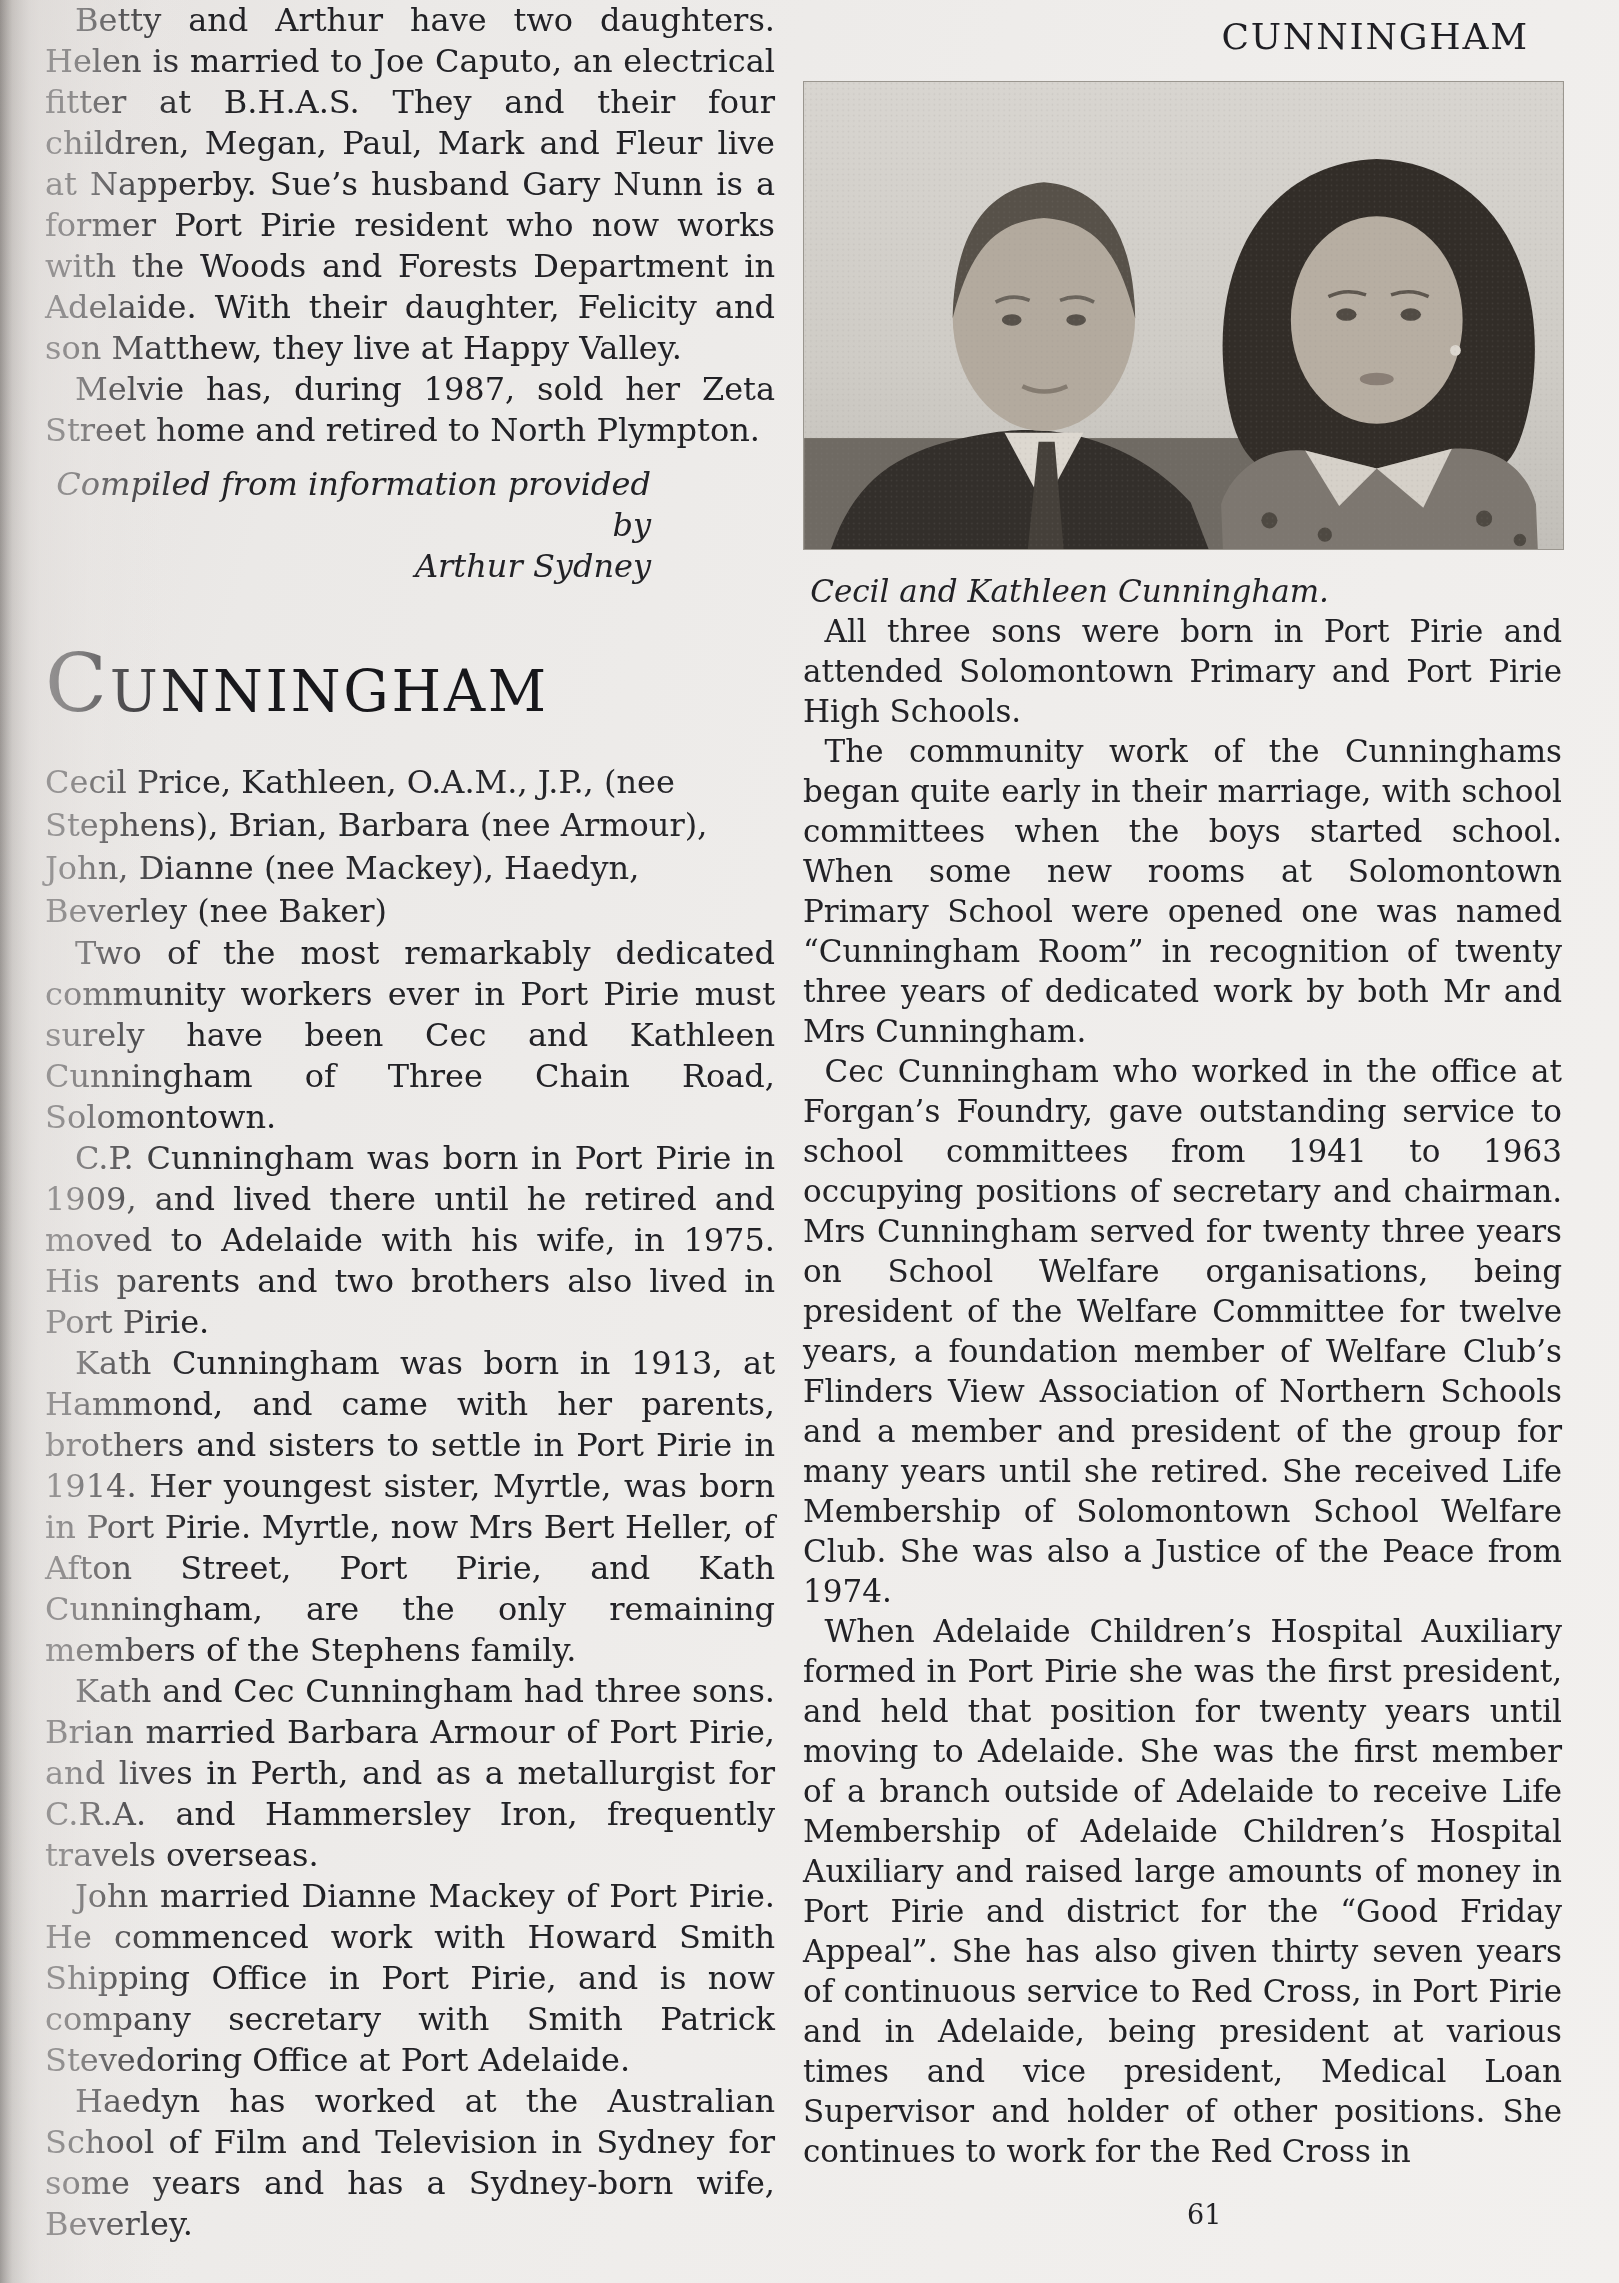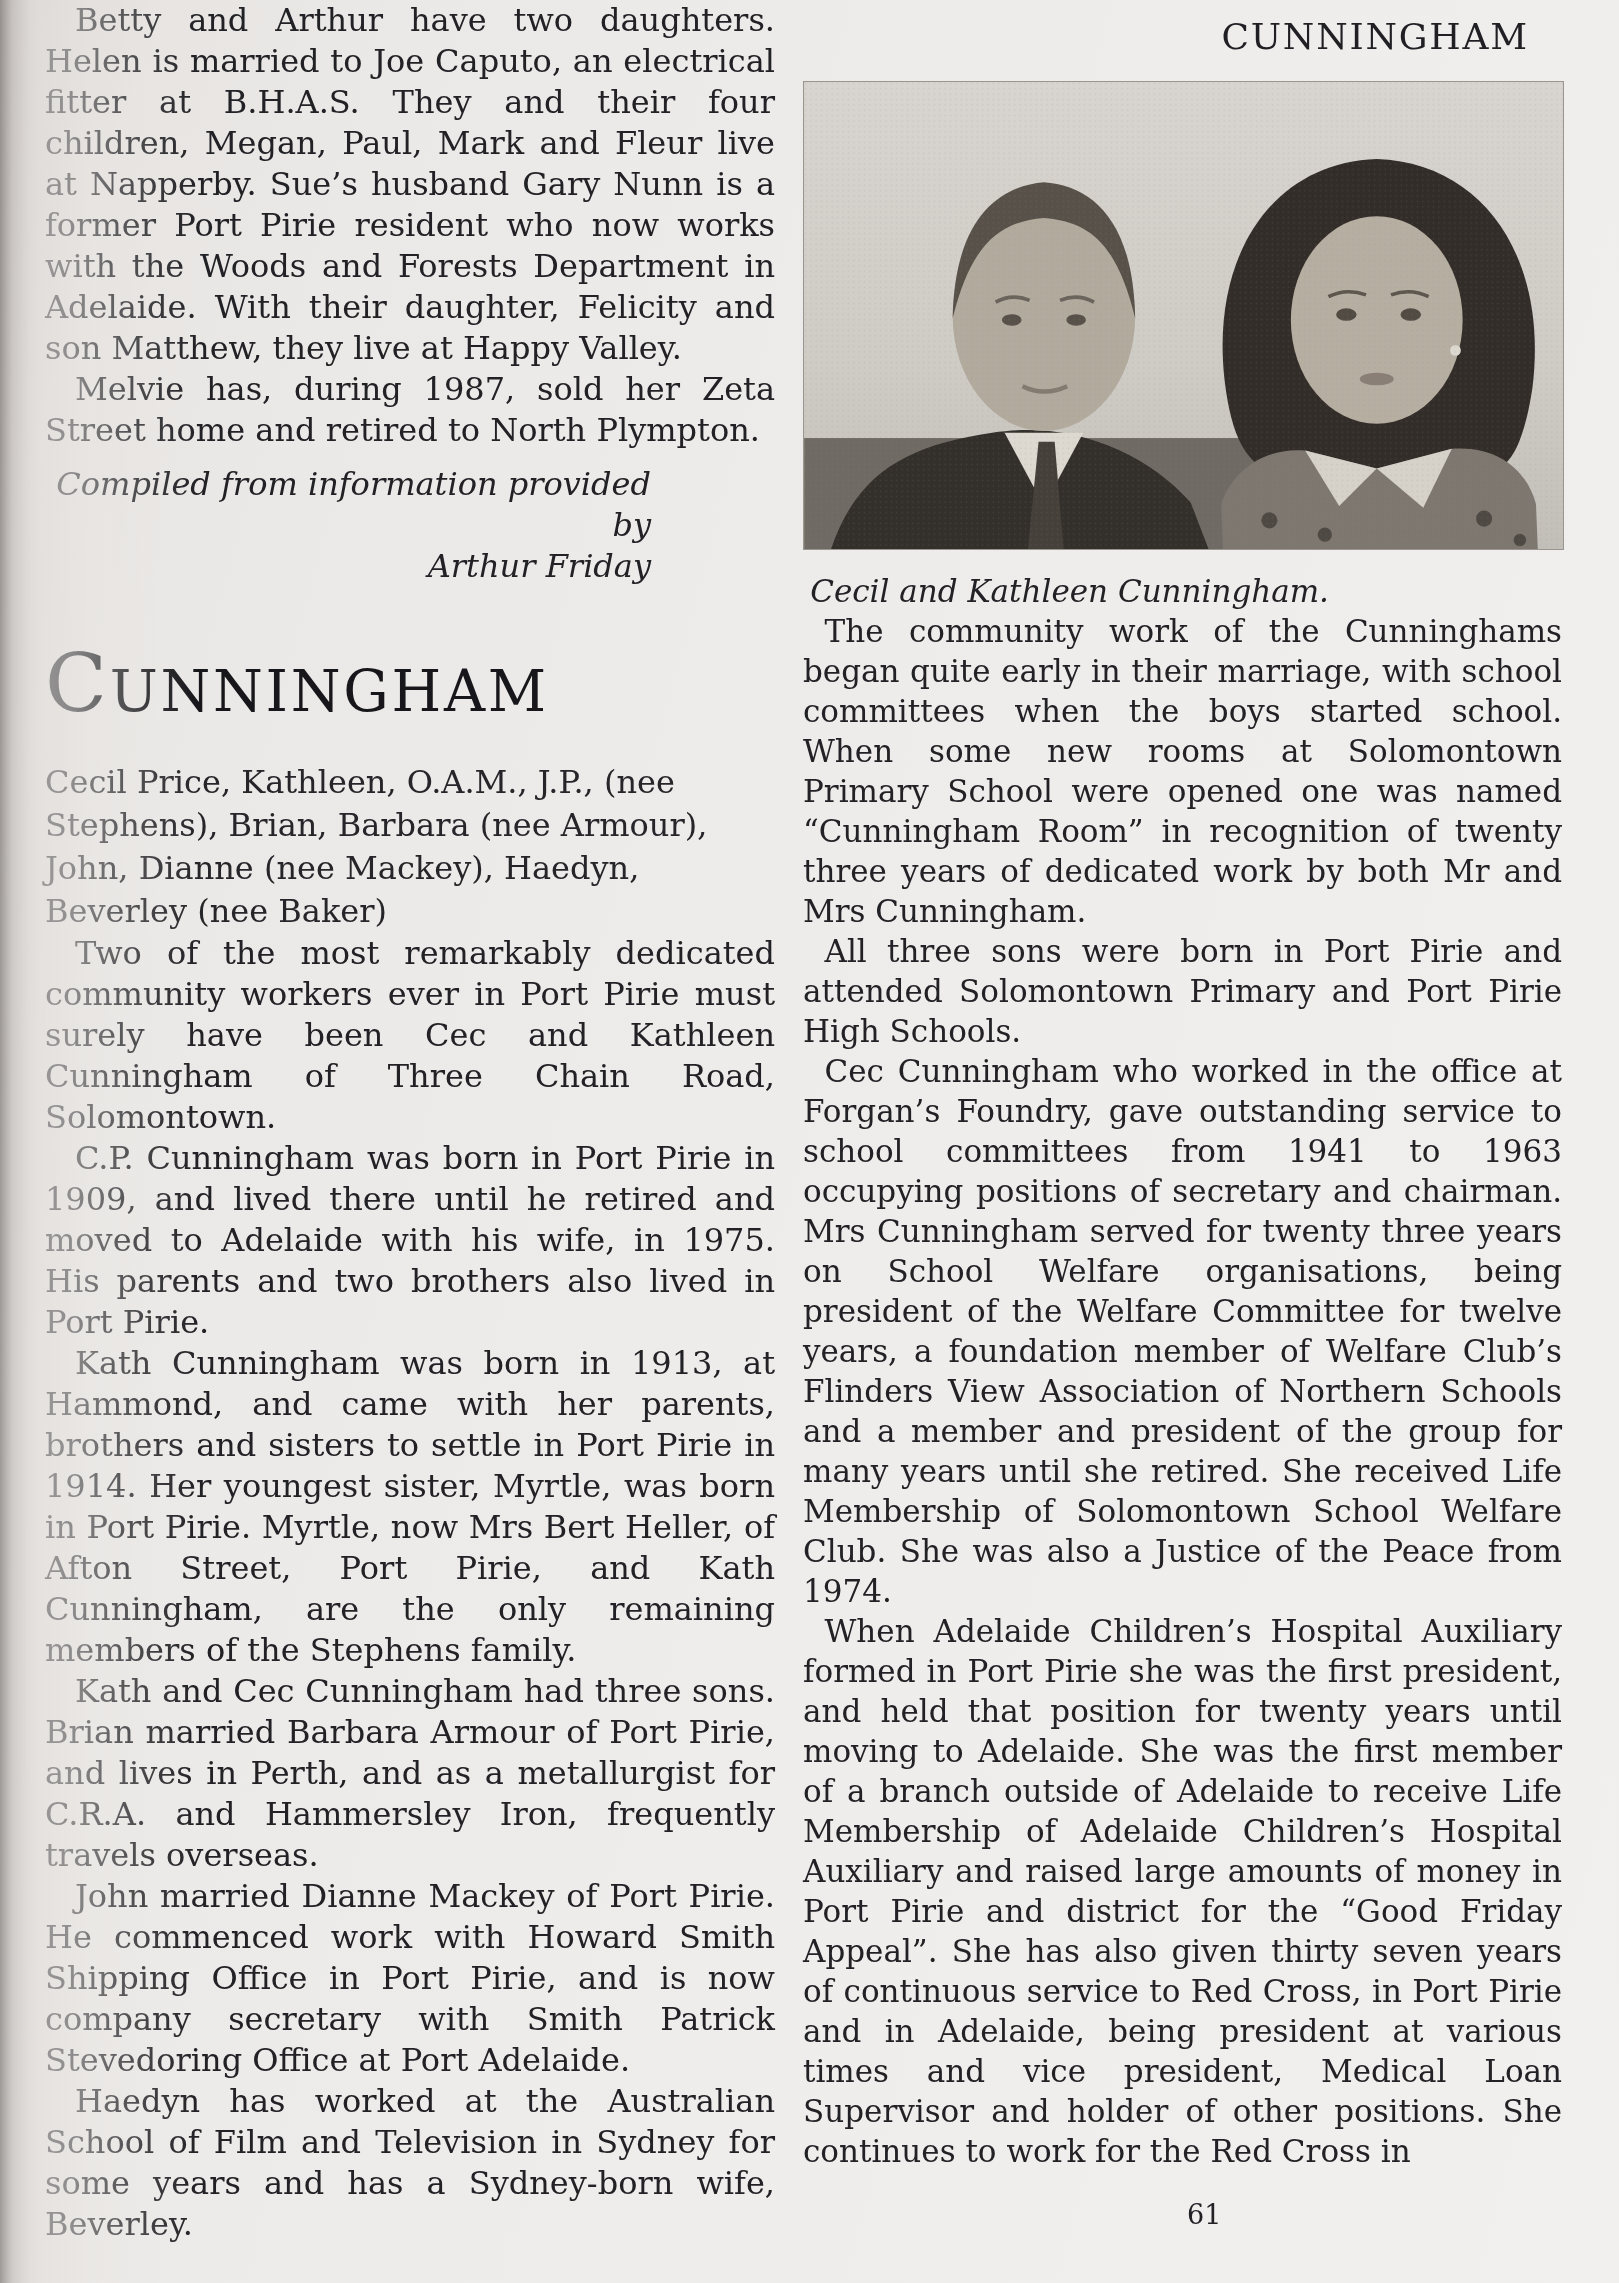--- a/index.html
+++ b/index.html
@@ -64,21 +64,21 @@
   <div class="text-fade"></div>
 
   <div class="running-header">CUNNINGHAM</div>
 
   <div class="col-left">
     <p class="body ind first-left">Betty and Arthur have two daughters. Helen is married to Joe Caputo, an electrical fitter at B.H.A.S. They and their four children, Megan, Paul, Mark and Fleur live at Napperby. Sue’s husband Gary Nunn is a former Port Pirie resident who now works with the Woods and Forests Department in Adelaide. With their daughter, Felicity and son Matthew, they live at Happy Valley.</p>
     <p class="body ind">Melvie has, during 1987, sold her Zeta Street home and retired to North Plympton.</p>
 
     <div class="credit">
       <div>Compiled from information provided by</div>
-      <div>Arthur Friday</div>
+      <div>Arthur Sydney</div>
     </div>
 
     <h1 class="section-heading">CUNNINGHAM</h1>
 
     <p class="names">Cecil Price, Kathleen, O.A.M., J.P., (nee Stephens), Brian, Barbara (nee Armour), John, Dianne (nee Mackey), Haedyn, Beverley (nee Baker)</p>
 
     <p class="body ind gap-before">Two of the most remarkably dedicated community workers ever in Port Pirie must surely have been Cec and Kathleen Cunningham of Three Chain Road, Solomontown.</p>
     <p class="body ind">C.P. Cunningham was born in Port Pirie in 1909, and lived there until he retired and moved to Adelaide with his wife, in 1975. His parents and two brothers also lived in Port Pirie.</p>
     <p class="body ind">Kath Cunningham was born in 1913, at Hammond, and came with her parents, brothers and sisters to settle in Port Pirie in 1914. Her youngest sister, Myrtle, was born in Port Pirie. Myrtle, now Mrs Bert Heller, of Afton Street, Port Pirie, and Kath Cunningham, are the only remaining members of the Stephens family.</p>
     <p class="body ind">Kath and Cec Cunningham had three sons. Brian married Barbara Armour of Port Pirie, and lives in Perth, and as a metallurgist for C.R.A. and Hammersley Iron, frequently travels overseas.</p>
@@ -136,22 +136,22 @@
           <circle cx="582" cy="506" r="8" fill="#4e4942"></circle>
           <circle cx="760" cy="488" r="9" fill="#4e4942"></circle>
           <circle cx="800" cy="512" r="7" fill="#4e4942"></circle>
         </g>
 
         <rect x="0" y="0" width="848" height="522" fill="url(#halftone)" opacity="0.5"></rect>
       </svg>
       <figcaption>Cecil and Kathleen Cunningham.</figcaption>
     </figure>
 
+    <p class="body ind first-right">All three sons were born in Port Pirie and attended Solomontown Primary and Port Pirie High Schools.</p>
     <p class="body ind">The community work of the Cunninghams began quite early in their marriage, with school committees when the boys started school. When some new rooms at Solomontown Primary School were opened one was named “Cunningham Room” in recognition of twenty three years of dedicated work by both Mr and Mrs Cunningham.</p>
-    <p class="body ind first-right">All three sons were born in Port Pirie and attended Solomontown Primary and Port Pirie High Schools.</p>
     <p class="body ind">Cec Cunningham who worked in the office at Forgan’s Foundry, gave outstanding service to school committees from 1941 to 1963 occupying positions of secretary and chairman. Mrs Cunningham served for twenty three years on School Welfare organisations, being president of the Welfare Committee for twelve years, a foundation member of Welfare Club’s Flinders View Association of Northern Schools and a member and president of the group for many years until she retired. She received Life Membership of Solomontown School Welfare Club. She was also a Justice of the Peace from 1974.</p>
     <p class="body ind">When Adelaide Children’s Hospital Auxiliary formed in Port Pirie she was the first president, and held that position for twenty years until moving to Adelaide. She was the first member of a branch outside of Adelaide to receive Life Membership of Adelaide Children’s Hospital Auxiliary and raised large amounts of money in Port Pirie and district for the “Good Friday Appeal”. She has also given thirty seven years of continuous service to Red Cross, in Port Pirie and in Adelaide, being president at various times and vice president, Medical Loan Supervisor and holder of other positions. She continues to work for the Red Cross in</p>
   </div>
 
   <div class="page-number">61</div>
 
 </div>
 
 
 </body></html>

